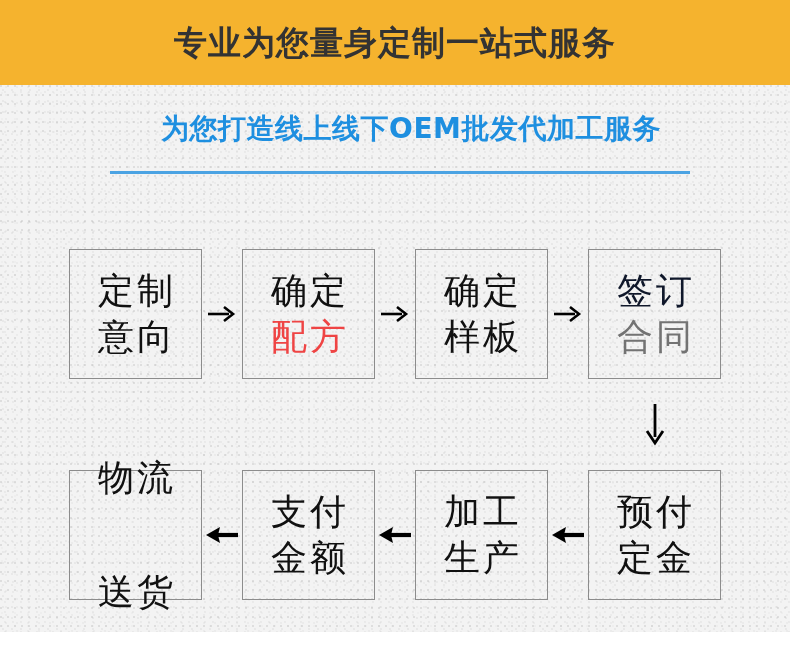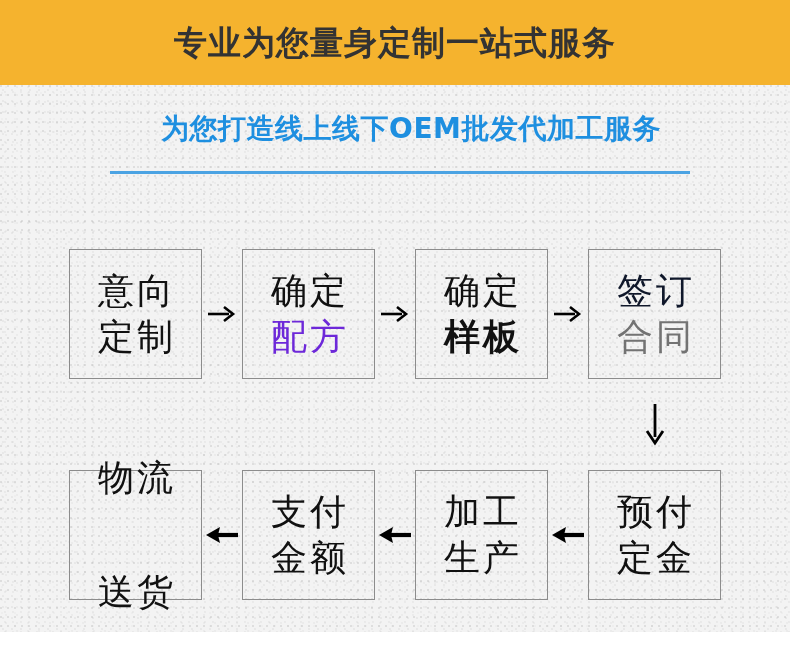--- a/index.html
+++ b/index.html
@@ -138,46 +138,46 @@
   </div>
 
   <div class="subtitle-wrap">
     <div class="subtitle" style="color: rgb(30, 143, 224);">为您打造线上线下OEM批发代加工服务</div>
   </div>
   <div class="subtitle-rule" style="background: rgb(75, 163, 227);"></div>
 
   <div class="flow-row" id="row-1">
 
     <div class="flow-box" style="border-color: rgb(140, 140, 140);">
+      <div class="flow-box-line" style="color: rgb(17, 17, 17);">定制</div>
       <div class="flow-box-line" style="color: rgb(17, 17, 17);">意向</div>
-      <div class="flow-box-line" style="color: rgb(17, 17, 17);">定制</div>
     </div>
 
     <div class="arrow-h">
       <svg width="30" height="22" viewBox="0 0 30 22" aria-hidden="true">
         <path d="M1 11 H22" stroke="#000" stroke-width="2.6" fill="none"></path>
         <path d="M17 4 L26 11 L17 18" stroke="#000" stroke-width="2.6" fill="none" stroke-linejoin="miter"></path>
       </svg>
     </div>
 
     <div class="flow-box" style="border-color: rgb(140, 140, 140);">
       <div class="flow-box-line" style="color: rgb(17, 17, 17);">确定</div>
-      <div class="flow-box-line" style="color: #6d28d9;">配方</div>
+      <div class="flow-box-line" style="color: #ef4444;">配方</div>
     </div>
 
     <div class="arrow-h">
       <svg width="30" height="22" viewBox="0 0 30 22" aria-hidden="true">
         <path d="M1 11 H22" stroke="#000" stroke-width="2.6" fill="none"></path>
         <path d="M17 4 L26 11 L17 18" stroke="#000" stroke-width="2.6" fill="none" stroke-linejoin="miter"></path>
       </svg>
     </div>
 
     <div class="flow-box" style="border-color: rgb(140, 140, 140);">
       <div class="flow-box-line" style="color: rgb(17, 17, 17);">确定</div>
-      <div class="flow-box-line" style="color: rgb(17, 17, 17); font-weight: bold;">样板</div>
+      <div class="flow-box-line" style="color: rgb(17, 17, 17);">样板</div>
     </div>
 
     <div class="arrow-h">
       <svg width="30" height="22" viewBox="0 0 30 22" aria-hidden="true">
         <path d="M1 11 H22" stroke="#000" stroke-width="2.6" fill="none"></path>
         <path d="M17 4 L26 11 L17 18" stroke="#000" stroke-width="2.6" fill="none" stroke-linejoin="miter"></path>
       </svg>
     </div>
 
     <div class="flow-box" style="border-color: rgb(140, 140, 140);">

